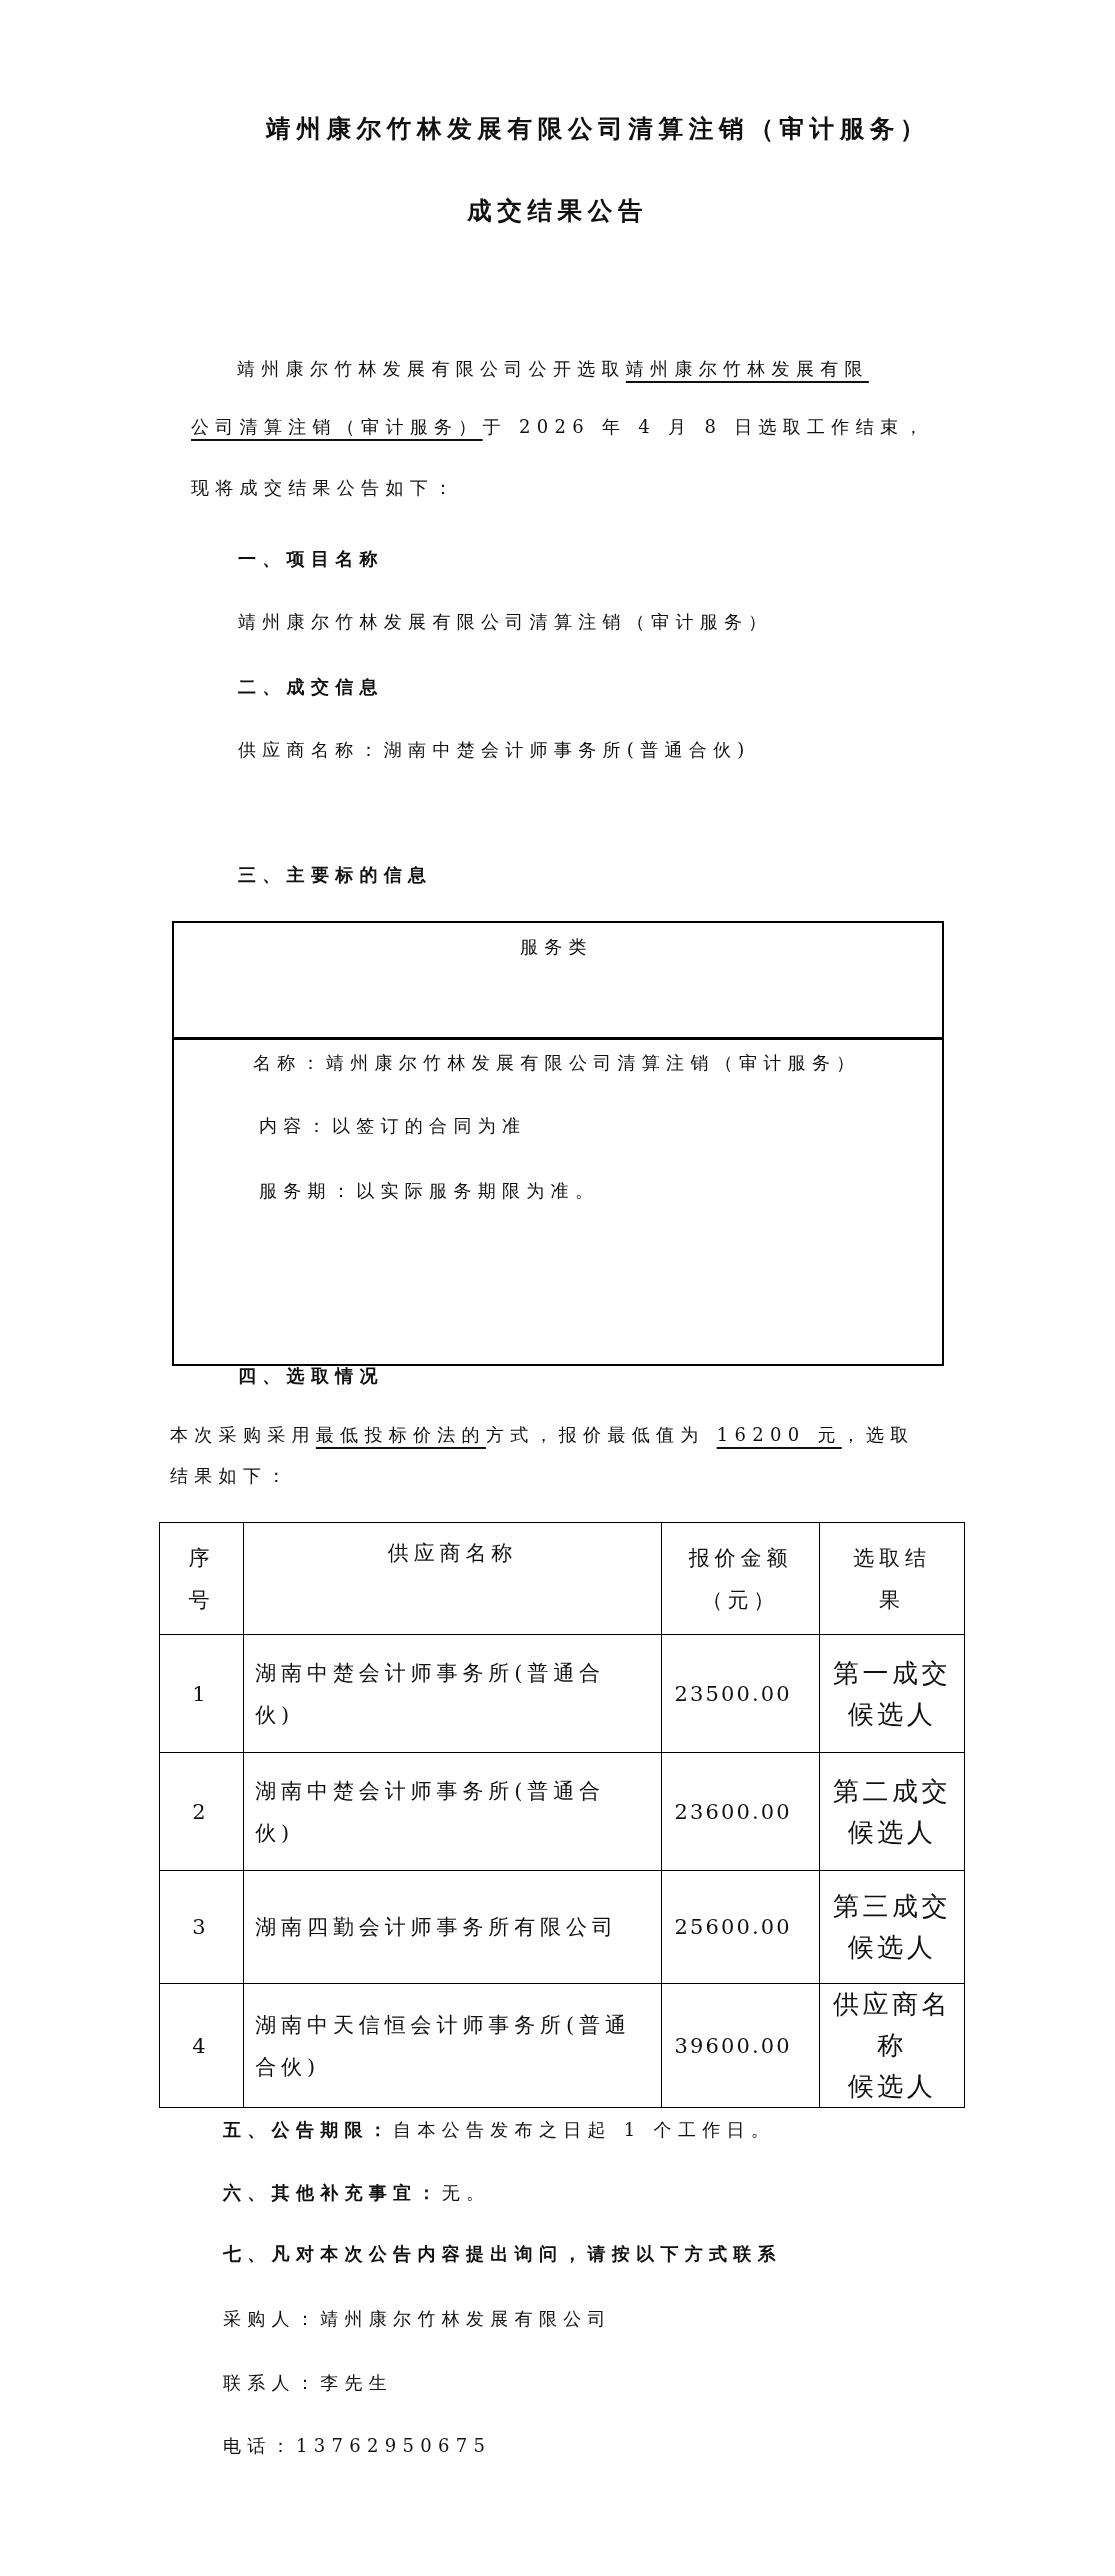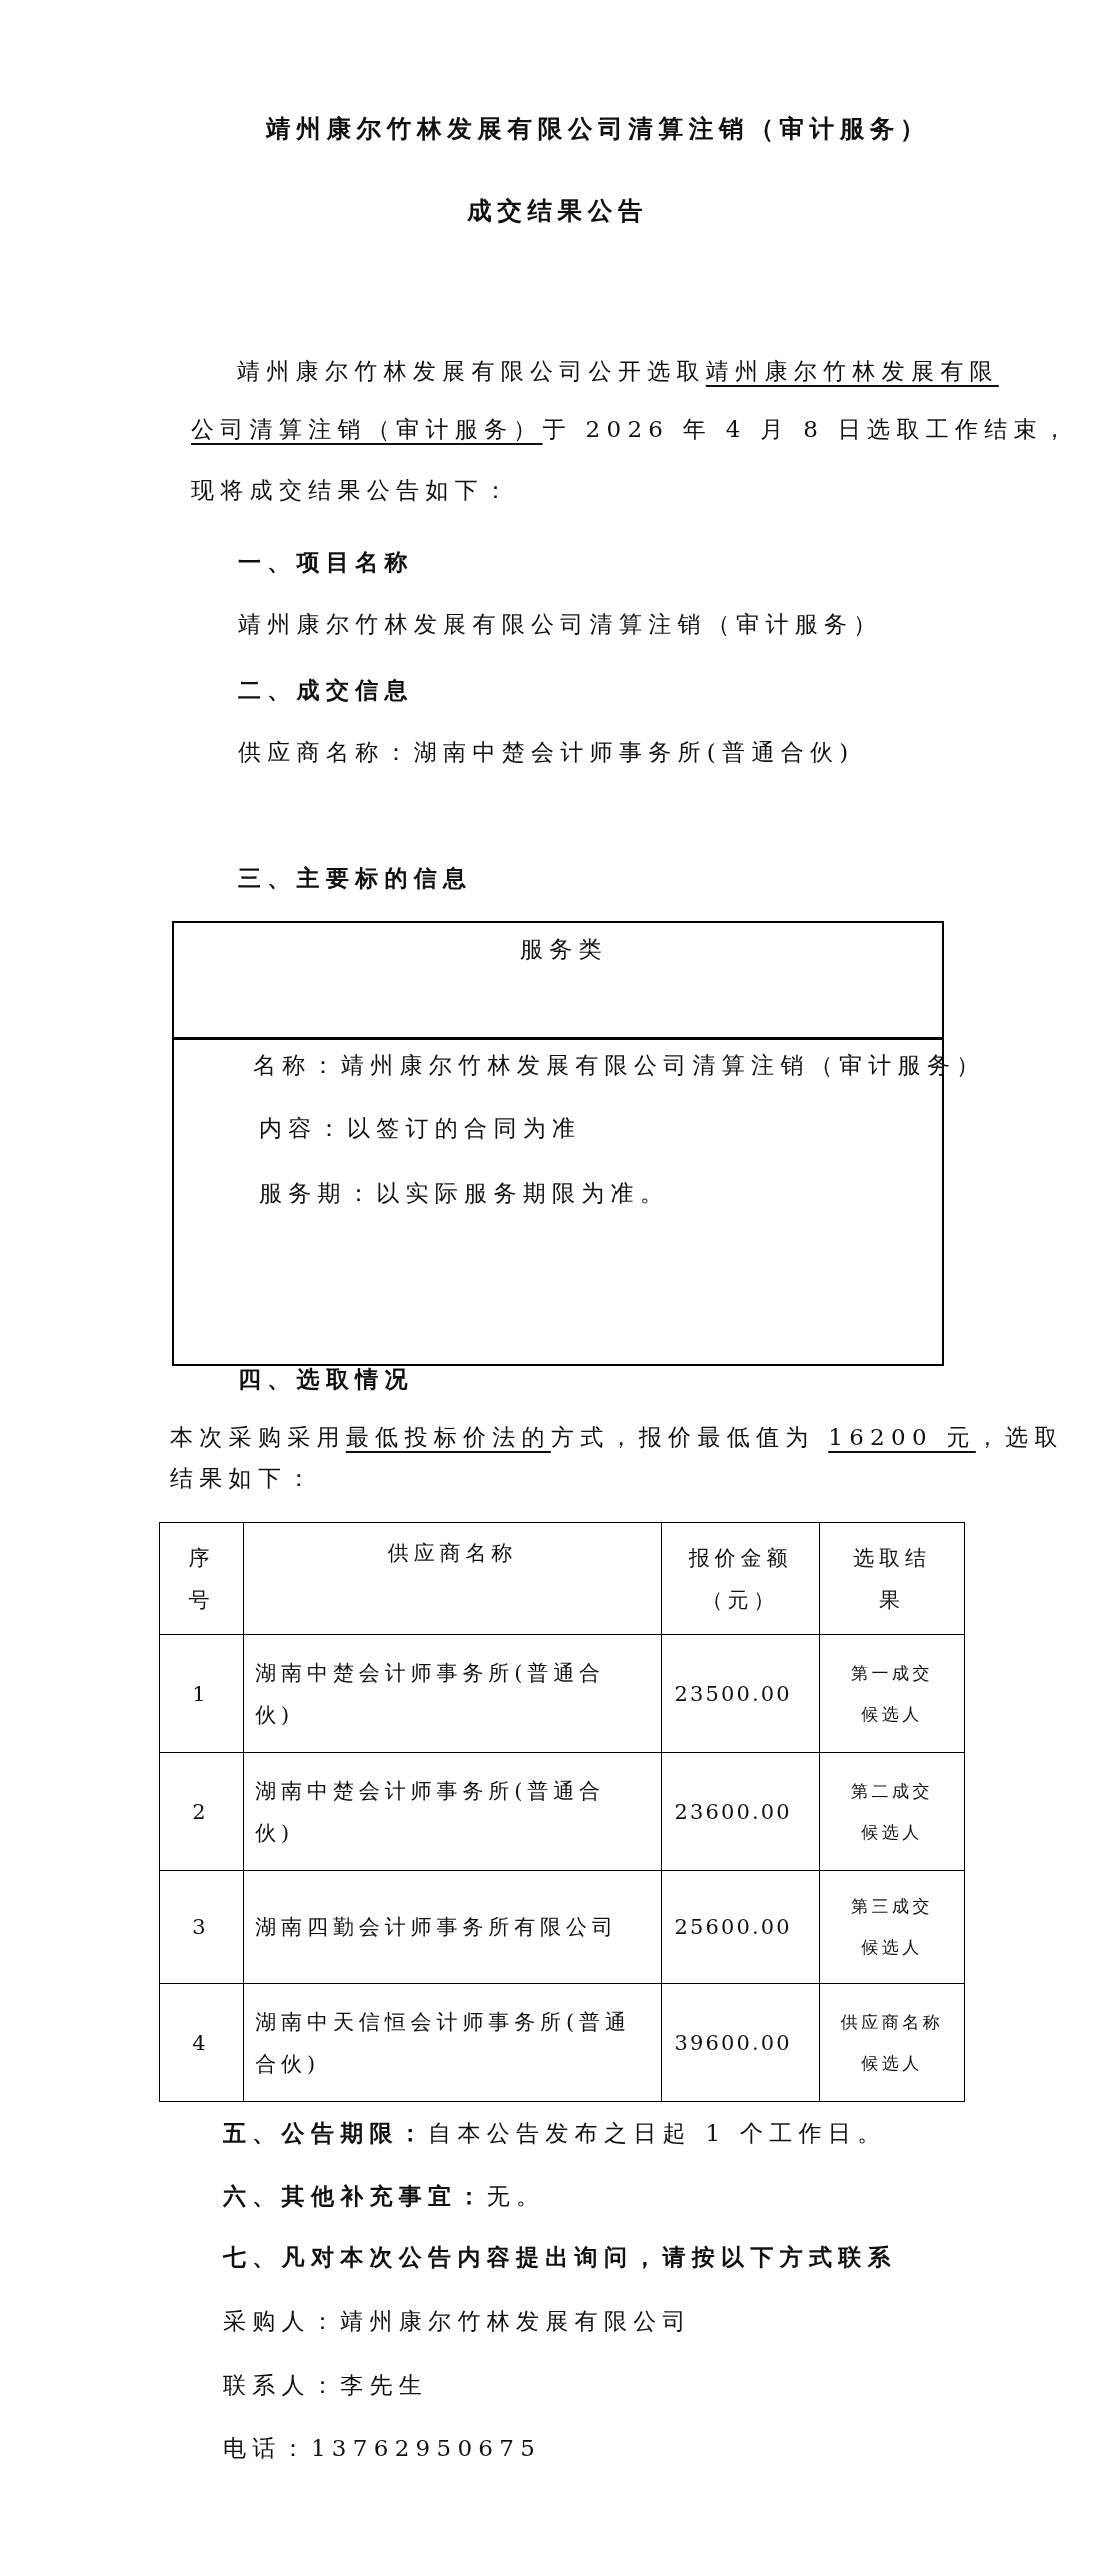--- a/index.html
+++ b/index.html
@@ -1,28 +1,28 @@
 <!DOCTYPE html>
 <html style="font-size:11.2px"><head>
   <meta charset="utf-8">
   <style>
     html, body { margin: 0; padding: 0; background: #ffffff; }
     body { width: 1115px; height: 2576px; position: relative; overflow: hidden;
       font-family: "DejaVu Serif", "Liberation Serif", serif; color: #111; }
-    .ln { position: absolute; white-space: nowrap; font-size: 23px; letter-spacing: 6.3px; line-height: 1; }
+    .ln { position: absolute; white-space: nowrap; font-size: 18px; letter-spacing: 6.3px; line-height: 1; }
     .title { font-size: 24.6px; letter-spacing: 5.6px; }
     .bold { font-weight: bold; }
     .u { text-decoration: underline; text-decoration-thickness: 2.1px; text-underline-offset: 5.6px; }
     .box { position: absolute; border: 2.8px solid #000; box-sizing: border-box; }
     .hline { position: absolute; height: 2.8px; background: #000; }
     table.res { position: absolute; left: 159px; top: 1522px; width: 805px; border-collapse: collapse; table-layout: fixed; }
     table.res td { border: 1.4px solid #000; font-size: 21px; letter-spacing: 4.9px; vertical-align: middle; padding: 0; }
     table.res td.c { text-align: center; }
     table.res td.name { padding-left: 11.2px; padding-right: 20px; line-height: 42px; }
-    table.res td.res-cell { text-align: center; line-height: 41px; font-size: 17px; letter-spacing: 3.5px; }
+    table.res td.res-cell { text-align: center; line-height: 41px; font-size: 26px; letter-spacing: 3.5px; }
     table.res td.amt { padding-left: 12.6px; letter-spacing: 2.1px; }
     .stack { display: inline-block; line-height: 42px; }
   </style>
 </head>
 <body>
 
 <div class="ln title bold" style="left:266px; top:117px;">靖州康尔竹林发展有限公司清算注销（审计服务）</div>
 <div class="ln title bold" style="left:467px; top:199px;">成交结果公告</div>
 
 <div class="ln" style="left:237px; top:360px;">

